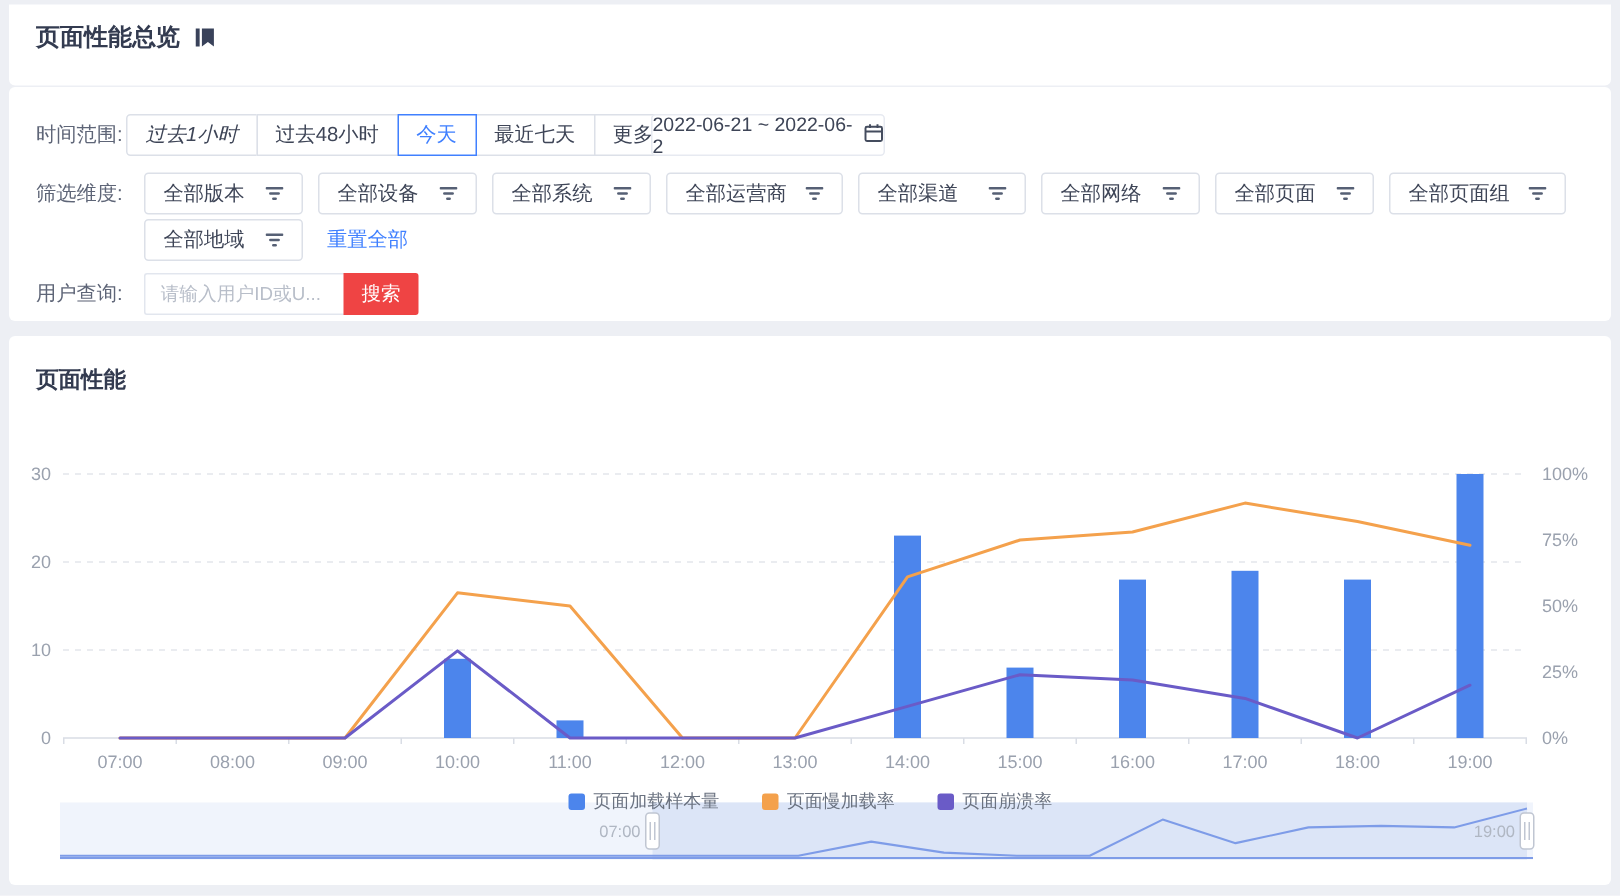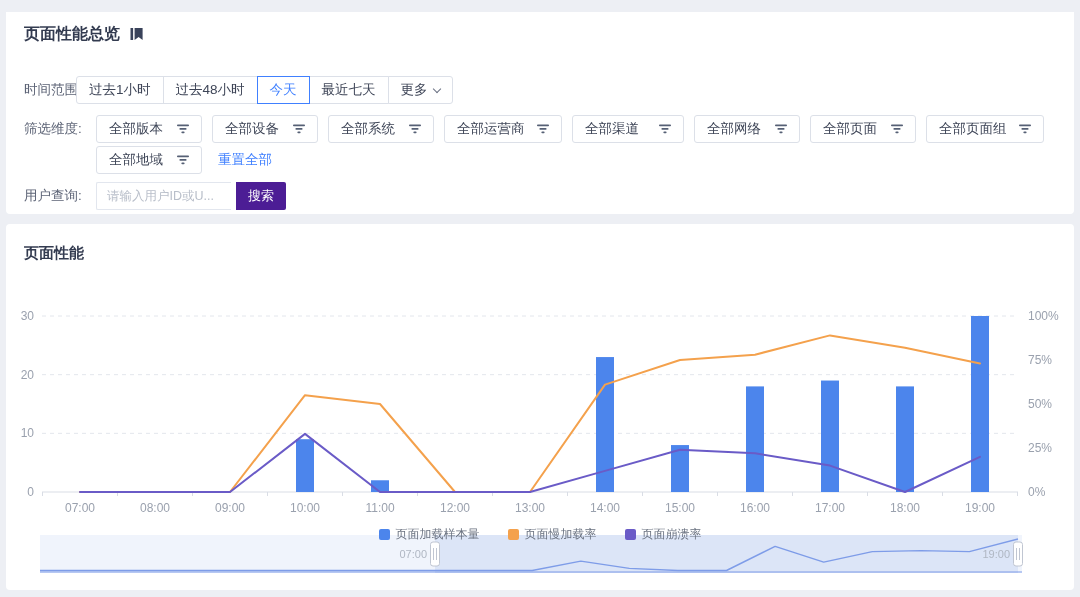--- a/index.html
+++ b/index.html
@@ -1,41 +1,41 @@
 <!DOCTYPE html>
 <html><head>
 <meta charset="utf-8">
 <style>
   * { box-sizing: border-box; margin: 0; padding: 0; }
   body { background:#E9ECF1; font-family:"Liberation Sans","DejaVu Sans",sans-serif; }
   .page { position:relative; width:1080px; height:597px; background:#EDEFF4; overflow:hidden; }
   .card { position:absolute; left:6px; width:1068px; background:#FFFFFF; border-radius:4px; }
-  .title-card { top:12px; height:54px; border-radius:0 0 4px 4px; }
+  .title-card { top:3px; height:54px; border-radius:0 0 4px 4px; }
   .page-title { position:absolute; left:18px; top:12px; font-size:16px; font-weight:700; color:#333B50; }
   .bookmark { position:absolute; left:124px; top:15px; }
   .filter-card { top:58px; height:156px; }
   .frow-label { position:absolute; left:18px; height:28px; line-height:28px; font-size:13.5px; color:#5E6577; }
   .seg-group { position:absolute; left:66px; top:18px; display:inline-flex; }
   .seg-btn { position:relative; height:28px; line-height:26px; padding:0 12px; background:#fff;
              border:1px solid #DCE0E8; margin-left:-1px; font-size:13.5px; color:#3E4557; cursor:pointer; white-space:nowrap; }
-  .seg-btn:first-child { border-radius:3px 0 0 3px; margin-left:4px; }
+  .seg-btn:first-child { border-radius:3px 0 0 3px; margin-left:12px;font-style:italic; }
   .seg-btn:last-child { border-radius:0 3px 3px 0; }
   .seg-btn.active { color:#4080FF; border-color:#4080FF; z-index:2; }
   .caret { display:inline-block; width:6px; height:6px; border-right:1.4px solid #6A7183; border-bottom:1.4px solid #6A7183;
            transform:rotate(45deg); margin-left:6px; vertical-align:2px; }
   .date-box { position:absolute; left:428px; top:18px; width:156px; height:28px; border:1px solid #E7EAF1; border-radius:3px;
               display:flex; align-items:center; justify-content:center; gap:7px; font-size:13px; color:#3E4557; background:#fff; }
   .dim-row { position:absolute; display:flex; gap:10px; }
   .dim-btn { height:28px; border:1px solid #DCE0E8; border-radius:3px; background:#fff; display:flex; align-items:center;
              justify-content:space-between; padding:8px 12px; font-size:13.5px; color:#3E4557; cursor:pointer; }
   .reset-link { position:absolute; left:212px; top:88px; height:28px; line-height:28px; font-size:13.5px; color:#4080FF; cursor:pointer; text-decoration:none; }
   .uq-input { position:absolute; left:90px; top:124px; width:135px; height:28px; border:1px solid #E2E6EE; border-right:none;
               border-radius:2px 0 0 2px; padding:0 10px; font-size:12.5px; color:#3E4557; outline:none; font-family:inherit; }
   .uq-input::placeholder { color:#B8BEC9; }
-  .search-btn { position:absolute; left:230px; top:124px; width:50px; height:28px; background:#4c1d95; color:#fff; border:none;
+  .search-btn { position:absolute; left:223px; top:124px; width:50px; height:28px; background:#ef4444; color:#fff; border:none;
                 border-radius:0 2px 2px 0; font-size:13px; cursor:pointer; font-family:inherit; }
   .chart-card { top:224px; height:366px; }
   .chart-title { position:absolute; left:18px; top:20px; font-size:15px; font-weight:700; color:#333B50; }
   #chart-svg-holder { position:absolute; left:0; top:0; width:1068px; height:366px; }
   .legend { position:absolute; left:0; right:0; top:286px; display:flex; justify-content:center; gap:28px; }
   .legend-item { display:flex; align-items:center; gap:6px; cursor:pointer;margin-top:16px; }
   .legend-swatch { width:11px; height:11px; border-radius:2px; }
   .legend-label { font-size:12px; color:#6A7280; }
 </style>
 </head>
@@ -57,20 +57,31 @@
 
   <section class="card filter-card">
     <span class="frow-label" style="top:18px">时间范围:</span>
     <div class="seg-group" id="time-group">
         <div class="seg-btn"><span>过去1小时</span></div>
         <div class="seg-btn"><span>过去48小时</span></div>
         <div class="seg-btn active"><span>今天</span></div>
         <div class="seg-btn"><span>最近七天</span></div>
         <div class="seg-btn"><span>更多</span><span class="caret"></span></div>
       </div>
+    <div class="date-box">
+      <span>2022-06-21 ~ 2022-06-2</span>
+      <span>
+        <svg width="13" height="13" viewBox="0 0 13 13" fill="none" stroke="#444C5E" stroke-width="1.3">
+          <rect x="1" y="2.5" width="11" height="9.5" rx="1"></rect>
+          <line x1="1" y1="5.6" x2="12" y2="5.6"></line>
+          <line x1="4" y1="0.8" x2="4" y2="3.4"></line>
+          <line x1="9" y1="0.8" x2="9" y2="3.4"></line>
+        </svg>
+      </span>
+    </div>
 
     <span class="frow-label" style="top:57px">筛选维度:</span>
     <div class="dim-row" id="dim-row1" style="left:90px; top:57px">
         <div class="dim-btn" style="width: 106px;">
           <span>全部版本</span>
           <span><svg width="12" height="10" viewBox="0 0 12 10">
               <g fill="#566075">
                 <rect x="0" y="0.6" width="12" height="1.7" rx="0.8"></rect>
                 <rect x="2.4" y="4.1" width="7.2" height="1.7" rx="0.8"></rect>
                 <rect x="4.4" y="7.6" width="3.2" height="1.7" rx="0.8"></rect>

